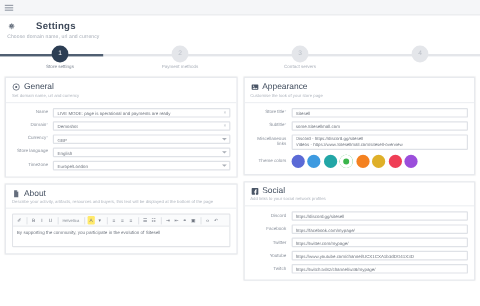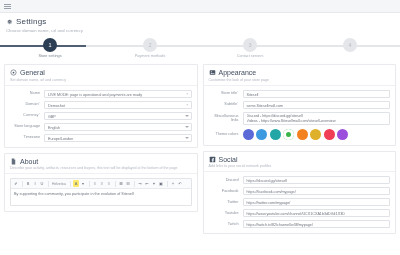--- a/index.html
+++ b/index.html
@@ -15,22 +15,22 @@
   .topbar {
     height: 13px; background: #f5f6f8; border-bottom: 1px solid #e6e8ec;
     display: flex; align-items: center; padding: 0 4px;
   }
   .hamburger { display: flex; flex-direction: column; gap: 1px; cursor: pointer; }
   .hamburger i { display: block; width: 7px; height: 1px; background: #9aa0ab; }
 
   
   .page-head { padding: 4px 6px 2px 6px; background: #fff; }
   .page-title {
-    font-size: 8px; color: #3f4a5a; font-weight: 400;
-    display: flex; align-items: center; gap: 3px; letter-spacing: .2px;
+    font-size: 8px; color: #3f4a5a; font-weight: 700;
+    display: flex; align-items: center; gap: 17px; letter-spacing: .2px;
   }
   .page-title .gear { width: 7px; height: 7px; flex: 0 0 auto; }
   .page-sub { font-size: 4.2px; color: #a6acb6; margin-top: 2px; letter-spacing: .1px; }
 
   
   .stepper { position: relative; height: 22px; margin: 3px 0 4px 0; }
   .step-track {
     position: absolute; top: 7px; left: 0; right: 0; height: 2px; background: #e4e6ea;
   }
   .step-fill {

